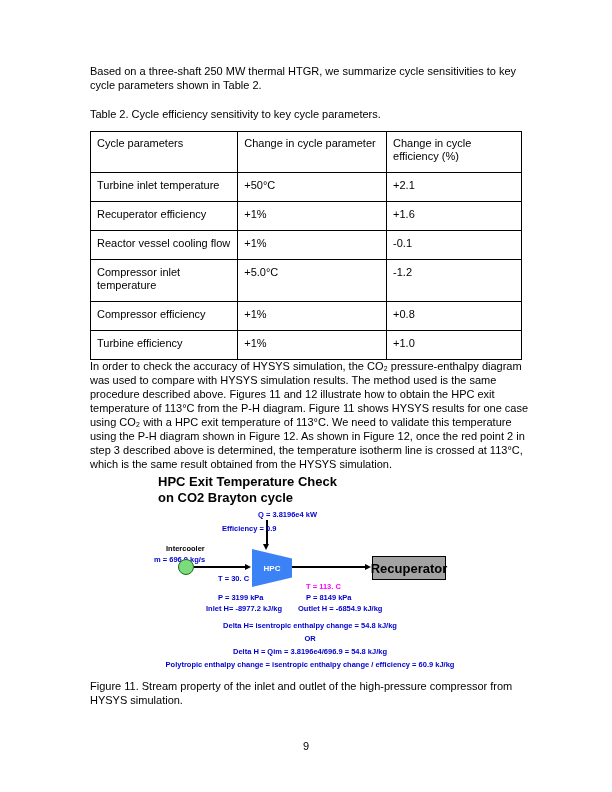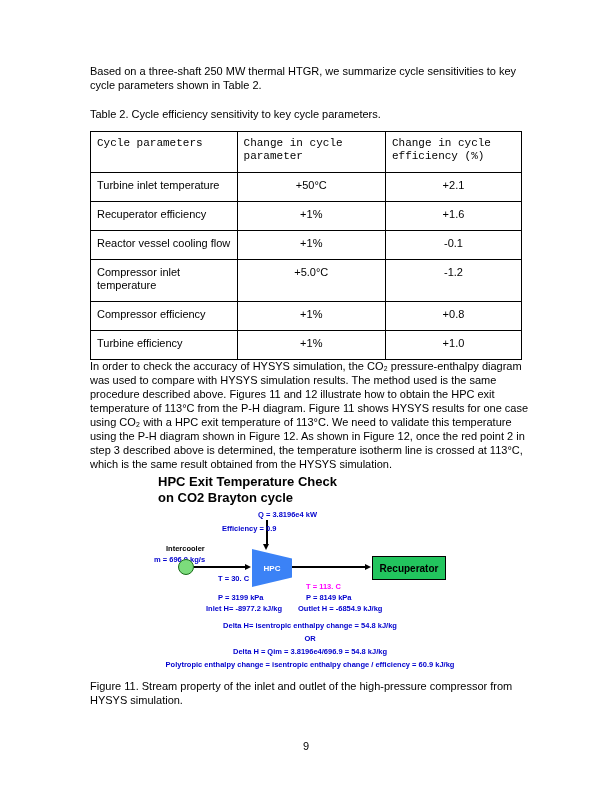--- a/index.html
+++ b/index.html
@@ -24,26 +24,26 @@
     width:432px;
     border-collapse:collapse;
     font-size:11px;line-height:13px;
   }
   table.sens th, table.sens td{
     border:1px solid #000;
     vertical-align:top;
     font-weight:normal;
     text-align:left;
   }
-  table.sens th{padding:5px 6px 9px;font-family:Liberation Mono, monospace;}
+  table.sens th{padding:5px 6px 9px;}
   table.sens td{padding:6px 6px 9px;}
   table.sens .c1{width:143px;}
   table.sens .c2{width:146px;}
   table.sens .c3{width:131px;margin-left:36px;}
-  table.sens td.val{text-align:center;}
+  table.sens td.val{}
   #body-par{left:90px;top:359px;width:447px;}
   .fig-title{
     position:absolute;left:158px;top:474px;
     font-size:13px;font-weight:bold;line-height:16px;
     margin:0;
   }
   
   #diagram{
     position:absolute;left:70px;top:506px;
     width:480px;height:168px;
@@ -80,23 +80,23 @@
     position:absolute;left:182px;top:43px;
     width:40px;height:38px;
     background:#3b82f6;
     clip-path:polygon(0 0, 100% 25%, 100% 75%, 0 100%);
     display:flex;align-items:center;justify-content:center;
     color:#fff;font-size:8px;font-weight:bold;
   }
   #recuperator-box{
     position:absolute;left:302px;top:50px;
     width:72px;height:22px;
-    background:#22c55e;border:1px solid #000;
+    background:#a3a3a3;border:1px solid #000;
     display:flex;align-items:center;justify-content:center;
-    font-size:10px;font-weight:bold;color:#000;
+    font-size:13px;font-weight:bold;color:#000;
   }
   #fig-caption{left:90px;top:679px;width:447px;}
   #page-number{
     position:absolute;left:0;top:740px;width:100%;
     text-align:center;font-size:11px;
   }
 </style>
 </head>
 <body>
 

